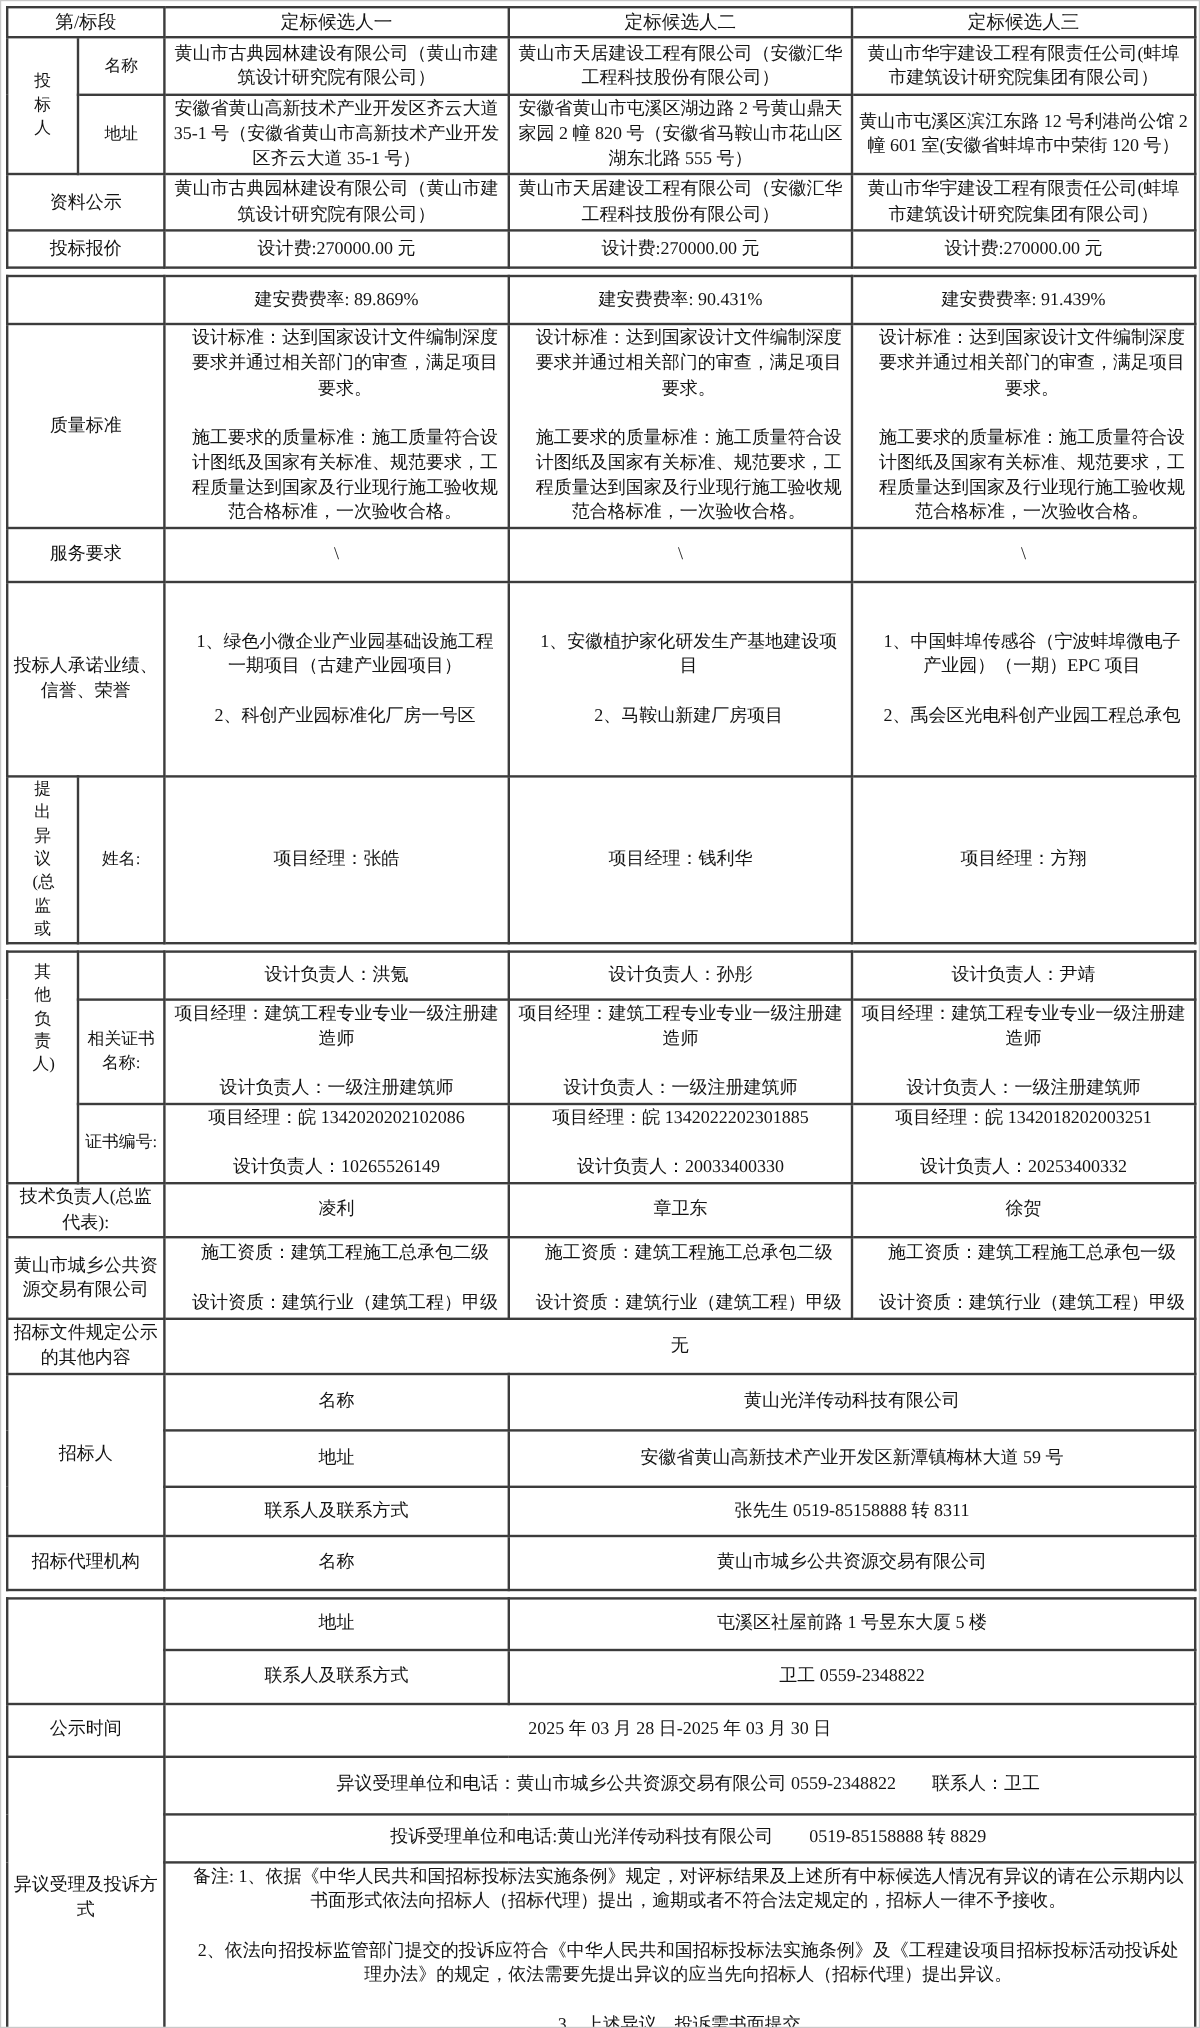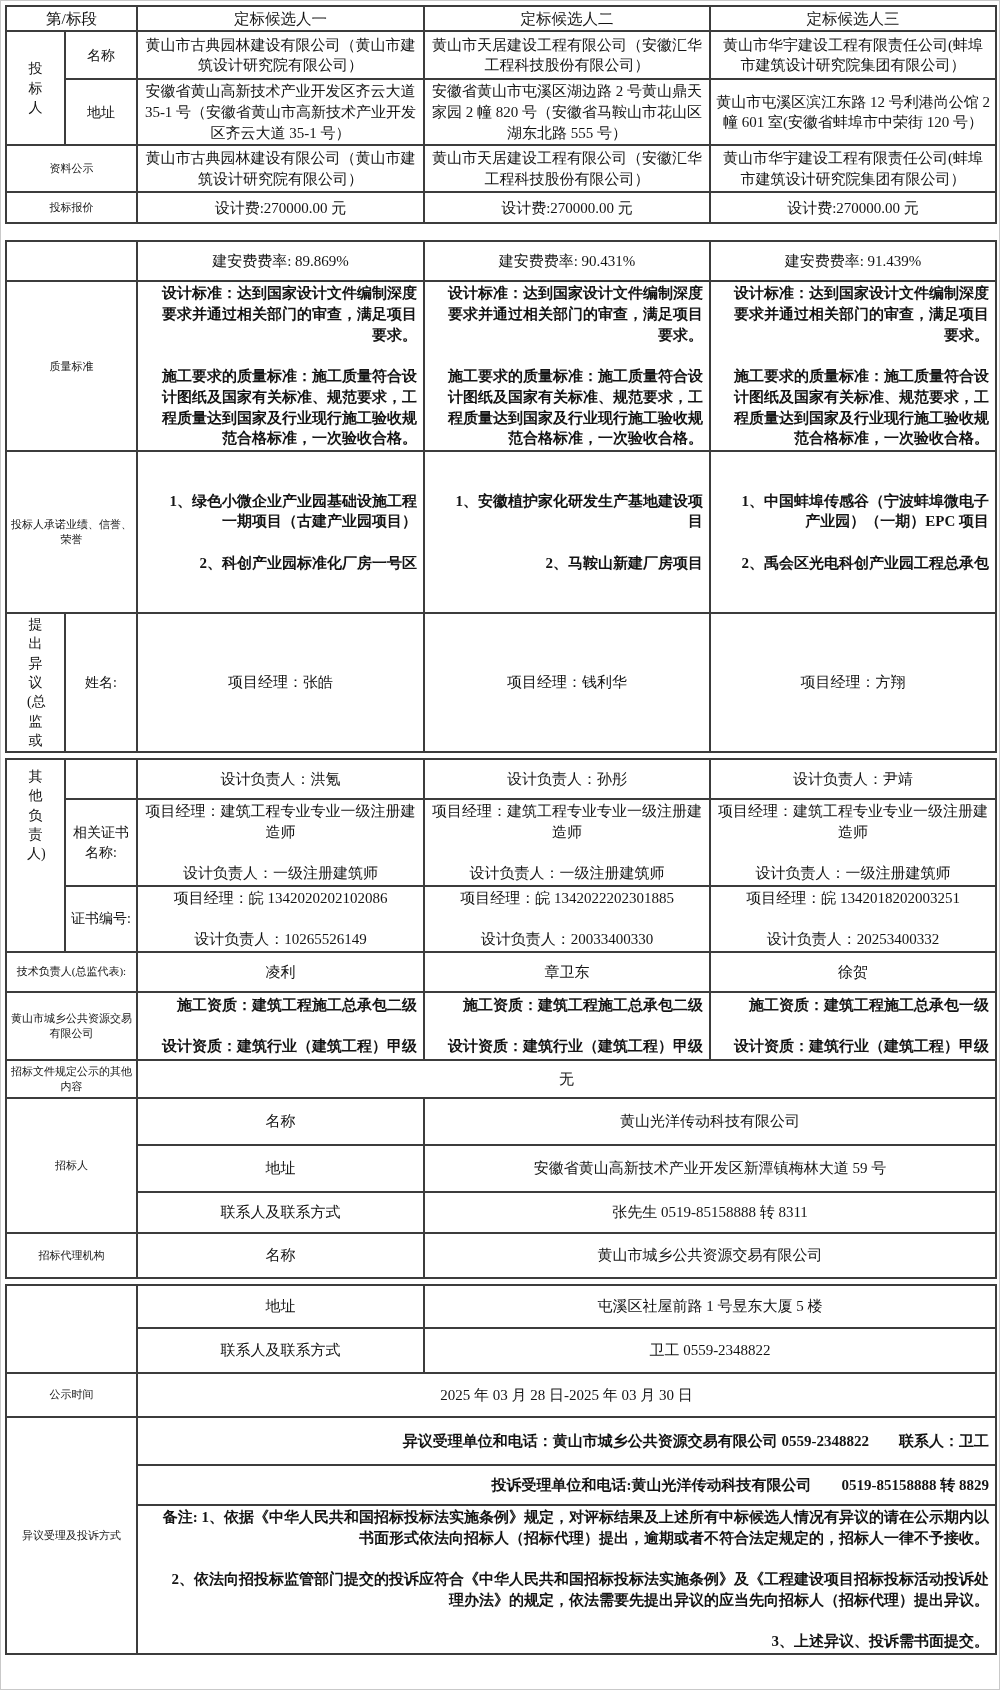--- a/index.html
+++ b/index.html
@@ -24,28 +24,28 @@
     border:2px solid #3c3c3c;
     text-align:center;
     vertical-align:middle;
     font-size:15px;
     line-height:1.38;
     padding:1px 5px;
     overflow:hidden;
     word-break:break-word;
   }
   .t1{margin-top:4px;}
-  .t2{margin-top:16px;}
+  .t2{margin-top:5px;}
   .t3{margin-top:5px;}
   .t4{margin-top:5px;}
   td.lab0{font-size:14px;padding:1px 20px;word-break:break-all;}
   td.slab{font-size:14px;padding:1px 2px;word-break:break-all;}
-  td.lab2{font-size:11px;padding:1px 4px;}
+  td.lab2{font-size:15px;padding:1px 4px;}
   td.ml{white-space:pre-line;}
-  td.left{text-align:right;padding-left:20px;padding-right:6px;font-weight:bold;}
+  td.left{text-align:center;padding-left:20px;padding-right:6px;}
   td.vtop{vertical-align:top;padding-top:7px;}
   td.hdr{font-size:15.5px;}
 </style>
 </head>
 <body>
 
 <div class="page">
 
   <table class="t t1">
     <colgroup>
@@ -110,20 +110,26 @@
       <td class="ml left">设计标准：达到国家设计文件编制深度要求并通过相关部门的审查，满足项目要求。
 
 施工要求的质量标准：施工质量符合设计图纸及国家有关标准、规范要求，工程质量达到国家及行业现行施工验收规范合格标准，一次验收合格。</td>
       <td class="ml left">设计标准：达到国家设计文件编制深度要求并通过相关部门的审查，满足项目要求。
 
 施工要求的质量标准：施工质量符合设计图纸及国家有关标准、规范要求，工程质量达到国家及行业现行施工验收规范合格标准，一次验收合格。</td>
       <td class="ml left">设计标准：达到国家设计文件编制深度要求并通过相关部门的审查，满足项目要求。
 
 施工要求的质量标准：施工质量符合设计图纸及国家有关标准、规范要求，工程质量达到国家及行业现行施工验收规范合格标准，一次验收合格。</td>
     </tr>
+    <tr style="height:45px">
+      <td colspan="2" class="lab2">服务要求</td>
+      <td>\</td>
+      <td>\</td>
+      <td>\</td>
+    </tr>
     <tr style="height:162px">
       <td colspan="2" class="lab2">投标人承诺业绩、信誉、荣誉</td>
       <td class="ml left">1、绿色小微企业产业园基础设施工程一期项目（古建产业园项目）
 
 2、科创产业园标准化厂房一号区</td>
       <td class="ml left">1、安徽植护家化研发生产基地建设项目
 
 2、马鞍山新建厂房项目</td>
       <td class="ml left">1、中国蚌埠传感谷（宁波蚌埠微电子产业园）（一期）EPC 项目
 

